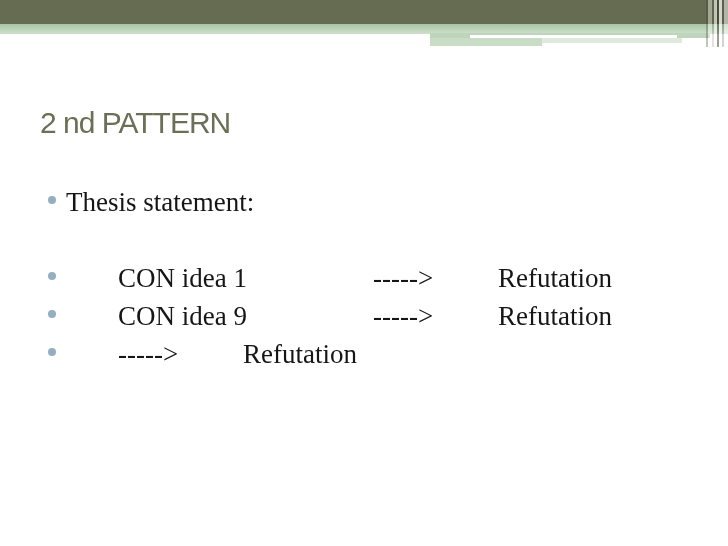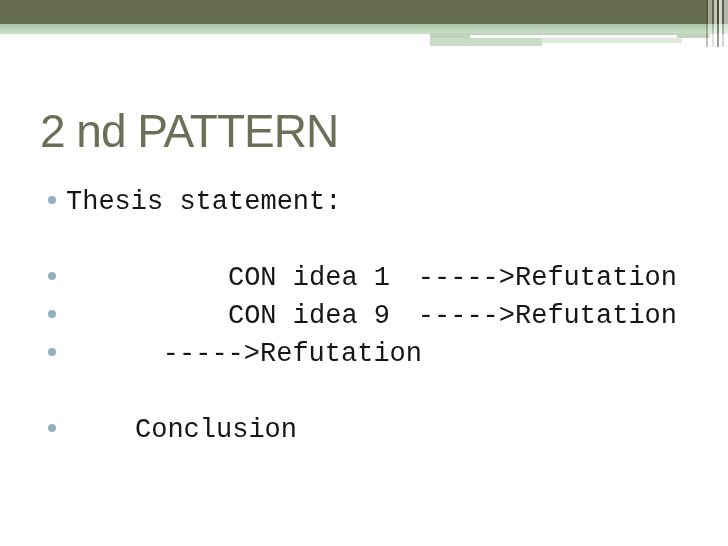--- a/index.html
+++ b/index.html
@@ -48,42 +48,42 @@
       rgba(35,40,20,0.45)    14px 16px,
       rgba(255,255,255,0.72) 16px 19px,
       rgba(55,60,42,0.22)    19px 21px,
       rgba(255,255,255,0.50) 21px 25px);
   }
 
   
   .title {
     position: absolute; left: 40px; top: 106px;
     font-family: "Liberation Sans", sans-serif;
-    font-size: 46px; letter-spacing: -1px;
+    font-size: 30px; letter-spacing: -1px;
     font-weight: 400;
     color: #6a6f55;
     line-height: 1.1;
     white-space: nowrap;
   }
 
   
   .body-area {
     position: absolute; left: 0; top: 183px; width: 728px;
-    font-family: Liberation Mono, monospace;
+    font-family: Liberation Serif, serif;
     font-size: 27px; color: #161616;
   }
   .row { position: relative; height: 38px; line-height: 38px; white-space: nowrap; }
   .row.spacer { height: 38px; }
   .dot {
     position: absolute; left: 48px; top: 13px;
     width: 8px; height: 8px; border-radius: 50%;
     background: #92b0bf;
   }
   .indent-1 { position: absolute; left: 66px;  top: 0; }
-  .indent-2 { position: absolute; left: 135px; top: 0; text-align: right; }
+  .indent-2 { position: absolute; left: 118px; top: 0; }
   .con-row-grid { display: inline-flex; }
   .col-item  { display: inline-block; width: 255px; }
   .col-arrow { display: inline-block; width: 125px; }
   .col-result{ display: inline-block; }
 </style>
 </head>
 <body>
 
 <div class="slide">
 
@@ -127,19 +127,15 @@
     <div class="row">
       <span class="dot"></span>
       <span class="indent-2 con-row-grid">
         <span class="col-arrow">-----&gt;</span>
         <span class="col-result">Refutation</span>
       </span>
     </div>
 
     <div class="row spacer"></div>
 
-    <div class="row">
-      <span class="dot"></span>
-      <span class="indent-2">Conclusion</span>
-    </div>
 
   </div>
 </div>
 
 </body></html>

